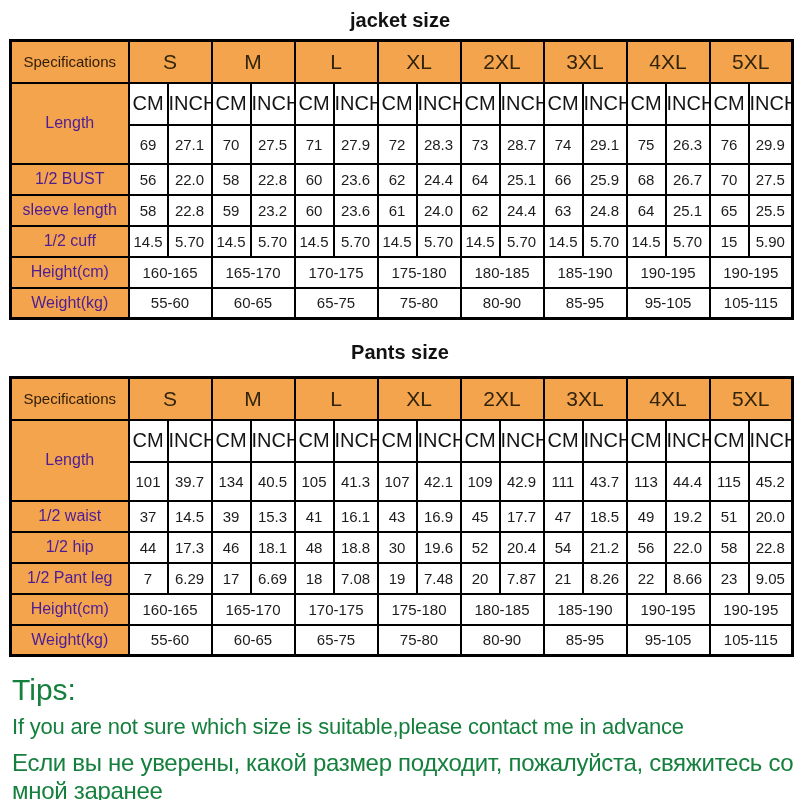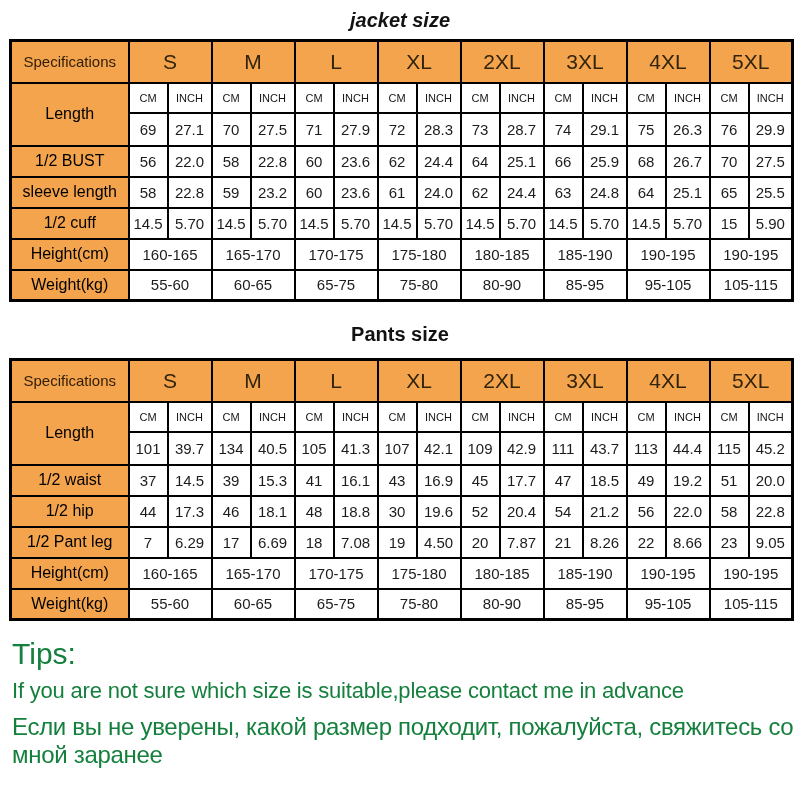--- a/index.html
+++ b/index.html
@@ -7,21 +7,21 @@
   html, body { margin: 0; padding: 0; }
   body {
     width: 800px; height: 800px; overflow: hidden;
     background: #ffffff;
     font-family: "Liberation Sans", sans-serif;
   }
   .size-title {
     text-align: center; font-size: 20px; font-weight: bold;
     color: #121212; margin: 0; padding: 0;
   }
-  .size-title.first { margin: 9px 0 7px 0; font-style: italic; }
+  .size-title.first { margin: 9px 0 7px 0; }
   .size-title.second { margin: 21px 0 12px 0; }
   .table-mount { width: 782px; margin: 0 auto; }
   table.size-table {
     border-collapse: collapse; table-layout: fixed; width: 782px;
     border: 3px solid var(--border);
   }
   table.size-table td, table.size-table th {
     border: 2px solid var(--border);
     text-align: center; vertical-align: middle;
     padding: 0; overflow: hidden; white-space: nowrap;
@@ -31,25 +31,25 @@
   col.col-cm   { width: 39px; }
   col.col-inch { width: 44px; }
   .spec-head {
     background: var(--orange); font-weight: bold;
     font-size: 15px; color: #2e1d05; height: 42px;
   }
   .size-head {
     background: var(--orange); font-size: 21px; color: #32240a;
   }
   .label-cell {
-    background: var(--orange); font-size: 16px; color: #000000;
-  }
-  .unit-cell { font-size: 11px; color: #151515; height: 30px; }
+    background: var(--orange); font-size: 16px; color: #4c1d95;
+  }
+  .unit-cell { font-size: 20px; color: #151515; height: 42px; }
   .val-cell  { font-size: 15px; color: #1c1c1c; height: 31px; }
-  tr.first-value-row .val-cell { height: 33px; }
+  tr.first-value-row .val-cell { height: 39px; }
   .tips { margin: 16px 0 0 12px; color: #15803d; }
   .tips-heading { font-size: 30px; line-height: 1.15; }
   .tips-en { font-size: 22px; letter-spacing: -0.2px; margin-top: 6px; }
   .tips-ru { font-size: 24px; letter-spacing: -0.3px; margin-top: 9px; }
 </style>
 </head>
 <body>
 
 <div class="page">
 
@@ -320,21 +320,21 @@
           </tr>
           <tr>
             <td class="label-cell">1/2 Pant leg</td>
             <td class="val-cell">7</td>
             <td class="val-cell">6.29</td>
             <td class="val-cell">17</td>
             <td class="val-cell">6.69</td>
             <td class="val-cell">18</td>
             <td class="val-cell">7.08</td>
             <td class="val-cell">19</td>
-            <td class="val-cell">4.50</td>
+            <td class="val-cell">7.48</td>
             <td class="val-cell">20</td>
             <td class="val-cell">7.87</td>
             <td class="val-cell">21</td>
             <td class="val-cell">8.26</td>
             <td class="val-cell">22</td>
             <td class="val-cell">8.66</td>
             <td class="val-cell">23</td>
             <td class="val-cell">9.05</td>
           </tr>
           <tr>

